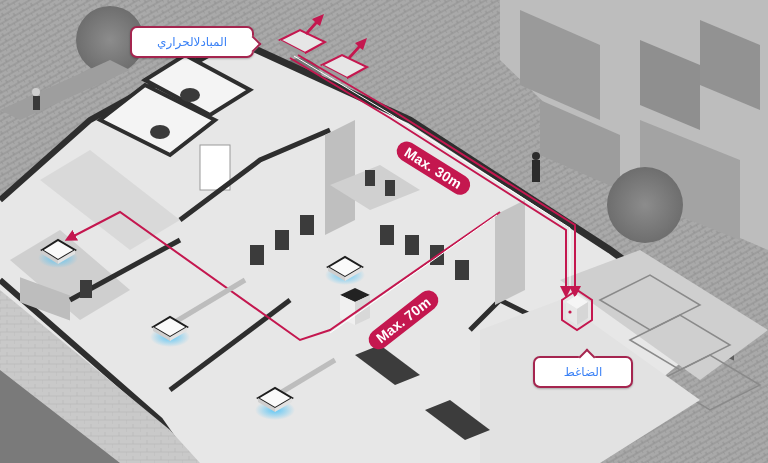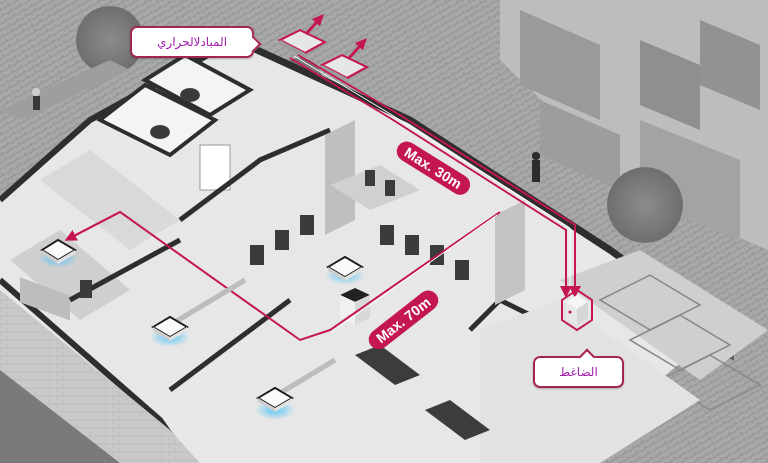--- a/index.html
+++ b/index.html
@@ -1,21 +1,21 @@
 <!DOCTYPE html>
 <html><head>
 <meta charset="utf-8">
 <style>
   html, body { margin: 0; padding: 0; background: #d9d9d9; }
   body { width: 768px; height: 463px; overflow: hidden; position: relative; font-family: "DejaVu Sans", sans-serif; }
   #stage { position: absolute; left: 0; top: 0; width: 768px; height: 463px; }
   svg { display: block; }
   .callout {
     position: absolute; background: #ffffff; border: 2px solid #a5254f; border-radius: 7px;
-    color: #a21caf; font-size: 12px; display: flex; align-items: center; justify-content: center;
+    color: #3b82f6; font-size: 12px; display: flex; align-items: center; justify-content: center;
     box-sizing: border-box; direction: rtl; box-shadow: 0 1px 2px rgba(0,0,0,0.25);
   }
   .callout .tail { position: absolute; width: 10px; height: 10px; background: #fff; border: 2px solid #a5254f; transform: rotate(45deg); }
   .dist-badge {
     position: absolute; background: #c4174f; color: #fff; border-radius: 12px; padding: 2px 9px;
     font-size: 14px; font-family: "Liberation Sans", sans-serif; font-weight: bold; white-space: nowrap;
     transform-origin: center center; letter-spacing: 0.2px;
   }
 </style>
 </head>
@@ -197,20 +197,20 @@
       <polygon points="577,309 588,302 588,318 577,325" fill="#d6d6d6"></polygon>
       <circle cx="570" cy="312" r="1.6" fill="#c4174f"></circle>
     </g>
   </svg>
 
   <div class="callout" style="left:130px; top:26px; width:124px; height:32px;">
     <div class="tail" style="right:-7px; top:10px; border-left:none; border-bottom:none;"></div>
     <span>المبادلالحراري</span>
   </div>
 
-  <div class="callout" style="left:533px; top:356px; width:91px; height:32px;">
+  <div class="callout" style="left:533px; top:356px; width:100px; height:32px;">
     <div class="tail" style="left:46px; top:-7px; border-right:none; border-bottom:none;"></div>
     <span>الضاغط</span>
   </div>
 
   <div class="dist-badge" style="left:392px; top:158px; transform: rotate(32deg);">Max. 30m</div>
   <div class="dist-badge" style="left:362px; top:310px; transform: rotate(-38deg);">Max. 70m</div>
 </div>
 
 </body></html>

